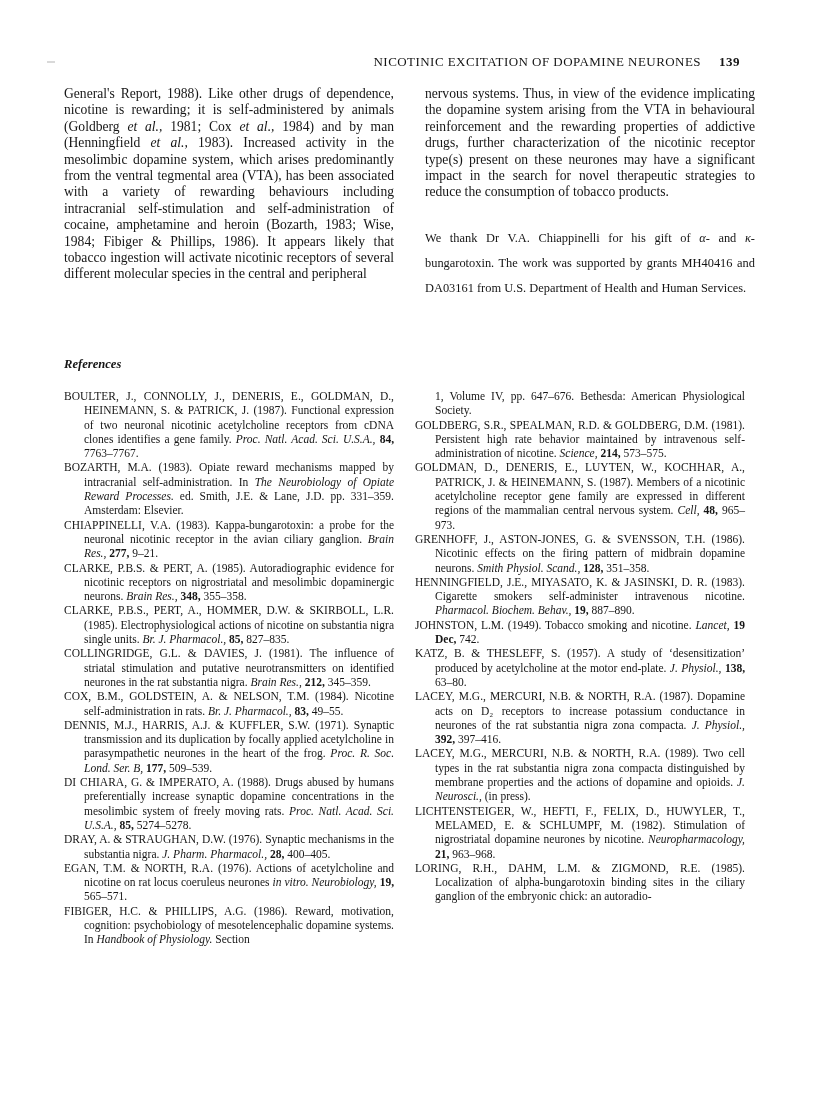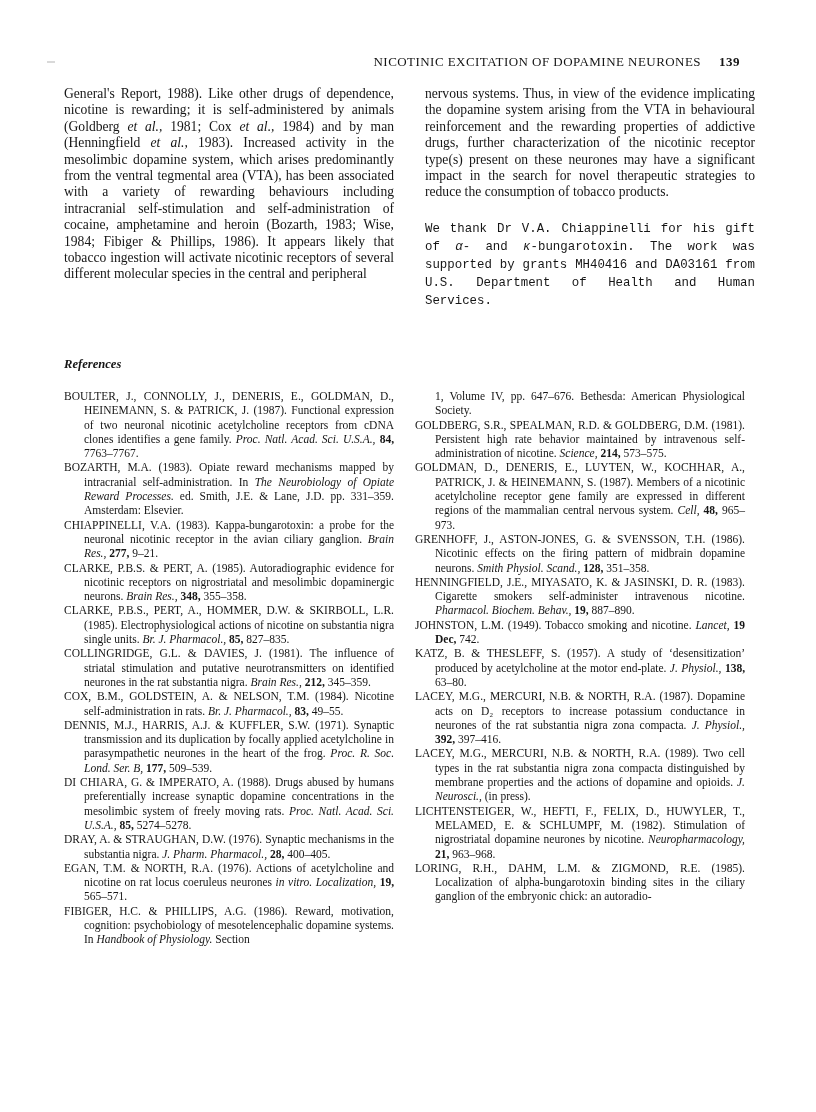--- a/index.html
+++ b/index.html
@@ -32,22 +32,22 @@
     position: absolute; top: 86px; left: 64px; width: 692px;
     display: flex; gap: 31px;
   }
   .col { flex: 0 0 330px; width: 330px; }
   .body-par {
     margin: 0;
     font-size: 13.6px; line-height: 16.4px;
     text-align: justify;
   }
   .ack {
-    margin-top: 19px;
-    font-size: 12.4px; line-height: 18px; font-family: Liberation Mono, monospace;
+    margin-top: 25px;
+    font-size: 12.4px; line-height: 25px;
   }
   .references {
     position: absolute; top: 357px; left: 64px; width: 692px;
   }
   .refs-heading {
     margin: 0;
     font-size: 12.6px; line-height: 15px;
     font-weight: bold;
     font-style: italic;
   }
@@ -94,21 +94,21 @@
           <p class="ref">BOULTER, J., CONNOLLY, J., DENERIS, E., GOLDMAN, D., HEINEMANN, S. &amp; PATRICK, J. (1987). Functional expression of two neuronal nicotinic acetylcholine receptors from cDNA clones identifies a gene family. <i>Proc. Natl. Acad. Sci. U.S.A.,</i> <b>84,</b> 7763–7767.</p>
           <p class="ref">BOZARTH, M.A. (1983). Opiate reward mechanisms mapped by intracranial self-administration. In <i>The Neurobiology of Opiate Reward Processes.</i> ed. Smith, J.E. &amp; Lane, J.D. pp. 331–359. Amsterdam: Elsevier.</p>
           <p class="ref">CHIAPPINELLI, V.A. (1983). Kappa-bungarotoxin: a probe for the neuronal nicotinic receptor in the avian ciliary ganglion. <i>Brain Res.,</i> <b>277,</b> 9–21.</p>
           <p class="ref">CLARKE, P.B.S. &amp; PERT, A. (1985). Autoradiographic evidence for nicotinic receptors on nigrostriatal and mesolimbic dopaminergic neurons. <i>Brain Res.,</i> <b>348,</b> 355–358.</p>
           <p class="ref">CLARKE, P.B.S., PERT, A., HOMMER, D.W. &amp; SKIRBOLL, L.R. (1985). Electrophysiological actions of nicotine on substantia nigra single units. <i>Br. J. Pharmacol.,</i> <b>85,</b> 827–835.</p>
           <p class="ref">COLLINGRIDGE, G.L. &amp; DAVIES, J. (1981). The influence of striatal stimulation and putative neurotransmitters on identified neurones in the rat substantia nigra. <i>Brain Res.,</i> <b>212,</b> 345–359.</p>
           <p class="ref">COX, B.M., GOLDSTEIN, A. &amp; NELSON, T.M. (1984). Nicotine self-administration in rats. <i>Br. J. Pharmacol.,</i> <b>83,</b> 49–55.</p>
           <p class="ref">DENNIS, M.J., HARRIS, A.J. &amp; KUFFLER, S.W. (1971). Synaptic transmission and its duplication by focally applied acetylcholine in parasympathetic neurones in the heart of the frog. <i>Proc. R. Soc. Lond. Ser. B,</i> <b>177,</b> 509–539.</p>
           <p class="ref">DI CHIARA, G. &amp; IMPERATO, A. (1988). Drugs abused by humans preferentially increase synaptic dopamine concentrations in the mesolimbic system of freely moving rats. <i>Proc. Natl. Acad. Sci. U.S.A.,</i> <b>85,</b> 5274–5278.</p>
           <p class="ref">DRAY, A. &amp; STRAUGHAN, D.W. (1976). Synaptic mechanisms in the substantia nigra. <i>J. Pharm. Pharmacol.,</i> <b>28,</b> 400–405.</p>
-          <p class="ref">EGAN, T.M. &amp; NORTH, R.A. (1976). Actions of acetylcholine and nicotine on rat locus coeruleus neurones <i>in vitro.</i> <i>Localization,</i> <b>19,</b> 565–571.</p>
+          <p class="ref">EGAN, T.M. &amp; NORTH, R.A. (1976). Actions of acetylcholine and nicotine on rat locus coeruleus neurones <i>in vitro.</i> <i>Neurobiology,</i> <b>19,</b> 565–571.</p>
           <p class="ref">FIBIGER, H.C. &amp; PHILLIPS, A.G. (1986). Reward, motivation, cognition: psychobiology of mesotelencephalic dopamine systems. In <i>Handbook of Physiology.</i> Section</p>
         </div>
       <div class="refs-col">
           <p class="ref continuation">1, Volume IV, pp. 647–676. Bethesda: American Physiological Society.</p>
           <p class="ref">GOLDBERG, S.R., SPEALMAN, R.D. &amp; GOLDBERG, D.M. (1981). Persistent high rate behavior maintained by intravenous self-administration of nicotine. <i>Science,</i> <b>214,</b> 573–575.</p>
           <p class="ref">GOLDMAN, D., DENERIS, E., LUYTEN, W., KOCHHAR, A., PATRICK, J. &amp; HEINEMANN, S. (1987). Members of a nicotinic acetylcholine receptor gene family are expressed in different regions of the mammalian central nervous system. <i>Cell,</i> <b>48,</b> 965–973.</p>
           <p class="ref">GRENHOFF, J., ASTON-JONES, G. &amp; SVENSSON, T.H. (1986). Nicotinic effects on the firing pattern of midbrain dopamine neurons. <i>Smith Physiol. Scand.,</i> <b>128,</b> 351–358.</p>
           <p class="ref">HENNINGFIELD, J.E., MIYASATO, K. &amp; JASINSKI, D. R. (1983). Cigarette smokers self-administer intravenous nicotine. <i>Pharmacol. Biochem. Behav.,</i> <b>19,</b> 887–890.</p>
           <p class="ref">JOHNSTON, L.M. (1949). Tobacco smoking and nicotine. <i>Lancet,</i> <b>19 Dec,</b> 742.</p>
           <p class="ref">KATZ, B. &amp; THESLEFF, S. (1957). A study of ‘desensitization’ produced by acetylcholine at the motor end-plate. <i>J. Physiol.,</i> <b>138,</b> 63–80.</p>

